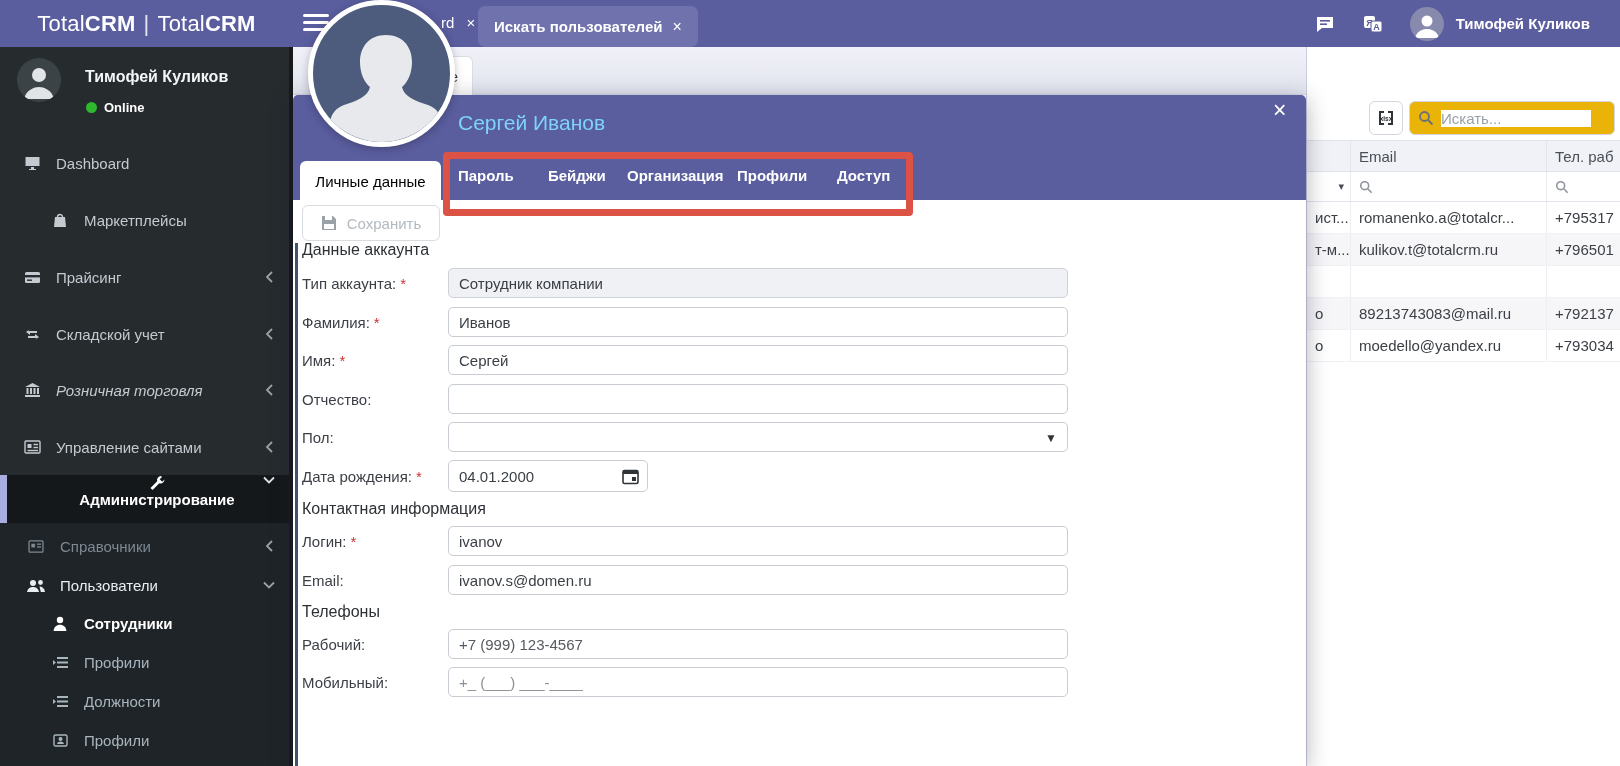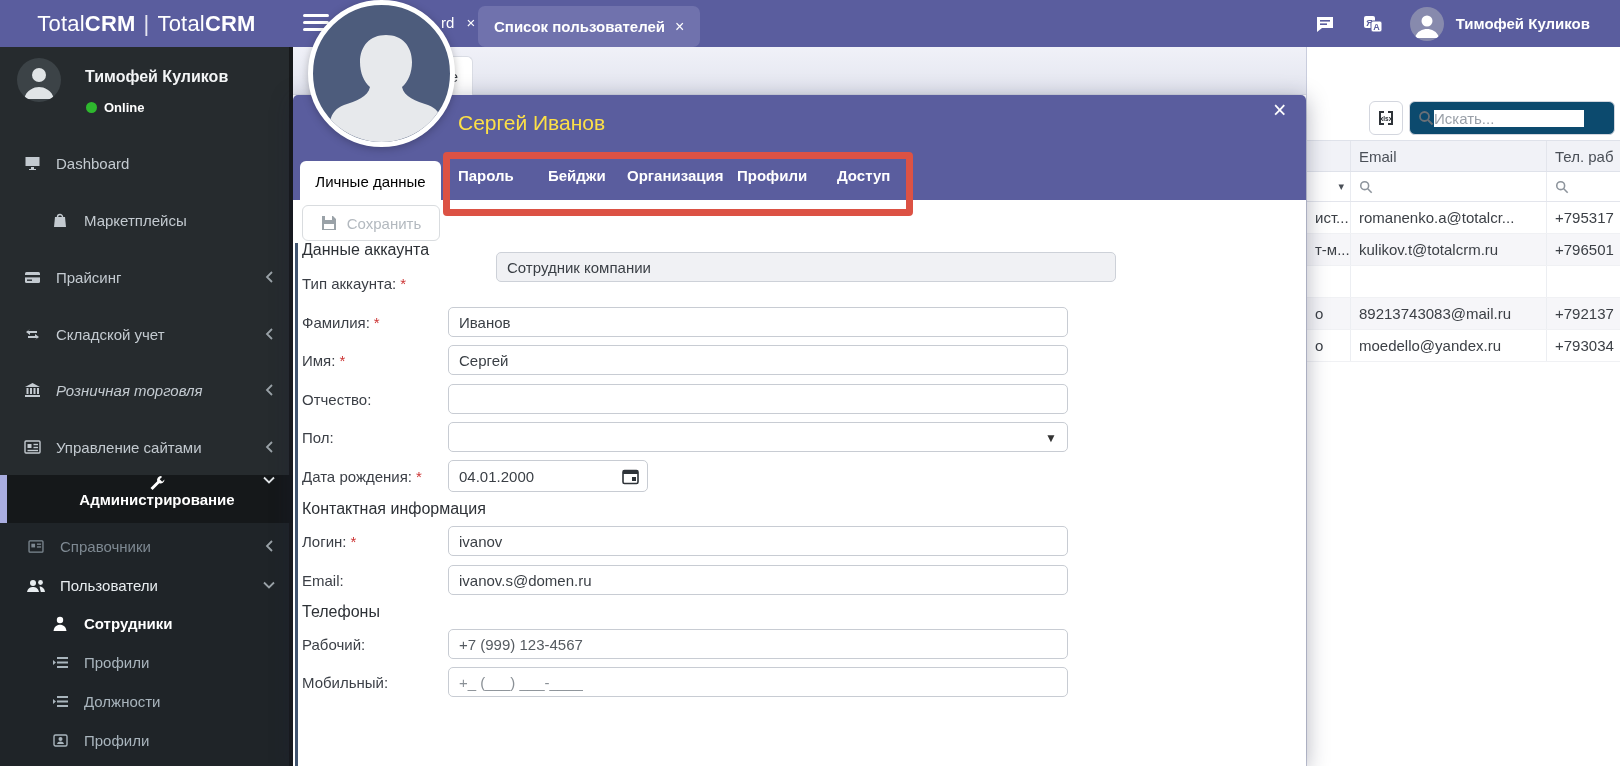--- a/index.html
+++ b/index.html
@@ -51,39 +51,39 @@
   
   .page-strip { position:absolute; left:293px; top:47px; width:1013px; height:48px; z-index:5;
                 background:linear-gradient(#f0f1f8, #e3e5ef); border-bottom:1px solid #d6d9e4; }
   .under-tab { position:absolute; left:105px; top:9px; width:75px; height:39px; background:#fff; border:1px solid #d9dce4; border-bottom:none;
                border-radius:6px 6px 0 0; color:#3a3f45; font-size:15px; display:flex; align-items:center; justify-content:flex-end; padding-right:14px; }
 
   
   .right-panel { position:absolute; left:1306px; top:47px; width:314px; height:719px; background:#fff; border-left:1px solid #c9cddd; z-index:5; }
   .xlsx-btn { position:absolute; left:62px; top:54px; width:34px; height:34px; border:1px solid #d3d6de; border-radius:6px; background:#fff;
               display:flex; align-items:center; justify-content:center; color:#2e3338; }
-  .search-box { position:absolute; left:102px; top:54px; width:206px; height:34px; border:1px solid #d3d6de; border-radius:6px; background:#0c4a6e;
-                display:flex; align-items:center; padding:0 8px; }
+  .search-box { position:absolute; left:102px; top:54px; width:206px; height:34px; border:1px solid #d3d6de; border-radius:6px; background:#eab308;
+                display:flex; align-items:center; padding:0 8px; gap:7px; }
   .search-box input { border:none; outline:none; width:150px; font-size:15px; color:#3a3f45; font-family:"Liberation Sans",sans-serif; }
   .search-box input::placeholder { color:#9aa0a8; }
   .grid-head { position:absolute; left:0; top:93px; width:314px; height:32px; background:#f1f2f7; border-top:1px solid #dfe2ea; border-bottom:1px solid #dfe2ea; display:flex; }
   .gh-cell { font-size:15px; color:#4a4f57; display:flex; align-items:center; border-right:1px solid #e3e5ec; padding-left:8px; }
   .gc0 { width:44px; } .gc1 { width:196px; } .gc2 { width:74px; border-right:none; }
   .grid-filter { position:absolute; left:0; top:125px; width:314px; height:30px; border-bottom:1px solid #e3e5ec; display:flex; }
   .gf-cell { display:flex; align-items:center; border-right:1px solid #e9ebf0; padding-left:8px; color:#8d949c; }
   .gf-cell .caret { margin-left:auto; margin-right:6px; color:#4a4f57; font-size:11px; }
   .grid-row { position:absolute; left:0; width:314px; height:32px; display:flex; border-bottom:1px solid #f0f1f4; }
   .grid-row.alt { background:#f6f6f9; }
   .gr-cell { font-size:15px; color:#3c4046; display:flex; align-items:center; padding-left:8px; overflow:hidden; white-space:nowrap; border-right:1px solid #eceef2; }
 
   
   .modal { position:absolute; left:293px; top:95px; width:1013px; height:671px; background:#fff; border-radius:5px 5px 0 0; z-index:30;
            box-shadow:0 4px 22px rgba(30,32,60,.35); }
   .modal-head { position:absolute; left:0; top:0; width:1013px; height:105px; background:#5a5d9e; border-radius:5px 5px 0 0; }
-  .modal-title { position:absolute; left:165px; top:16px; color:#fde047; font-size:21px; font-weight:400; }
+  .modal-title { position:absolute; left:165px; top:16px; color:#7dd3fc; font-size:21px; font-weight:400; }
   .modal-close { position:absolute; left:980px; top:2px; color:#fff; font-size:23px; font-weight:400; cursor:pointer; }
   .mtab { position:absolute; top:72px; color:#fff; font-size:15px; font-weight:700; cursor:pointer; }
   .mtab-active { position:absolute; left:7px; top:66px; width:141px; height:40px; background:#fff; border-radius:6px 6px 0 0;
                  display:flex; align-items:center; justify-content:center; color:#000000; font-size:15px; }
   .blue-line { position:absolute; left:2px; top:148px; width:3px; height:523px; background:#41546f; }
   .save-btn { position:absolute; left:9px; top:110px; width:138px; height:36px; background:#fff; border:1px solid #d9dcdf; border-radius:6px;
               display:flex; align-items:center; justify-content:center; gap:10px; color:#b3b9bf; font-size:15px; cursor:pointer; }
   .save-btn .ic { color:#9aa2a8; display:flex; }
   .section-label { position:absolute; left:9px; color:#2d3136; font-size:16px; }
   .frow-label { position:absolute; left:9px; color:#3b3f46; font-size:15px; }
@@ -123,21 +123,21 @@
     <div class="burger">
         <span></span>
         <span></span>
         <span></span>
       </div>
     <div class="tab-frag">
       <span>rd</span>
       <span class="x">×</span>
     </div>
     <div class="top-tab">
-      <span>Список пользователей</span>
+      <span>Искать пользователей</span>
       <span class="x">×</span>
     </div>
     <div class="top-right">
       <span style="display:flex;">
         <svg width="22" height="22" viewBox="0 0 22 22">
             <path d="M3 4h16v11H8l-5 4z" fill="#fff"></path>
             <rect x="6" y="7" width="10" height="1.6" fill="#5a5d9e"></rect>
             <rect x="6" y="10.4" width="7" height="1.6" fill="#5a5d9e"></rect>
           </svg>
       </span>
@@ -442,21 +442,21 @@
             <path d="M1 1h11l3 3v11H1z M4 1v4h7V1z M3 9h10v5H3z" fill-rule="evenodd"></path>
             <rect x="8" y="2" width="2" height="2.5" fill="#fff"></rect>
           </svg>
         </span>
       <span>Сохранить</span>
     </div>
 
     <div class="section-label" style="top:146px;">Данные аккаунта</div>
 
     <div class="frow-label" style="top:180px;"><span>Тип аккаунта:</span><span class="req">*</span></div>
-    <input class="finput ro" style="top: 157px; margin-left: 48px;" readonly="" value="Сотрудник компании">
+    <input class="finput ro" style="top: 173px;" readonly="" value="Сотрудник компании">
 
     <div class="frow-label" style="top:219px;"><span>Фамилия:</span><span class="req">*</span></div>
     <input class="finput" style="top: 212px;" value="Иванов">
 
     <div class="frow-label" style="top:257px;"><span>Имя:</span><span class="req">*</span></div>
     <input class="finput" style="top: 250px;" value="Сергей">
 
     <div class="frow-label" style="top:296px;"><span>Отчество:</span><span class="req"></span></div>
     <input class="finput" style="top: 289px;" value="">
 

